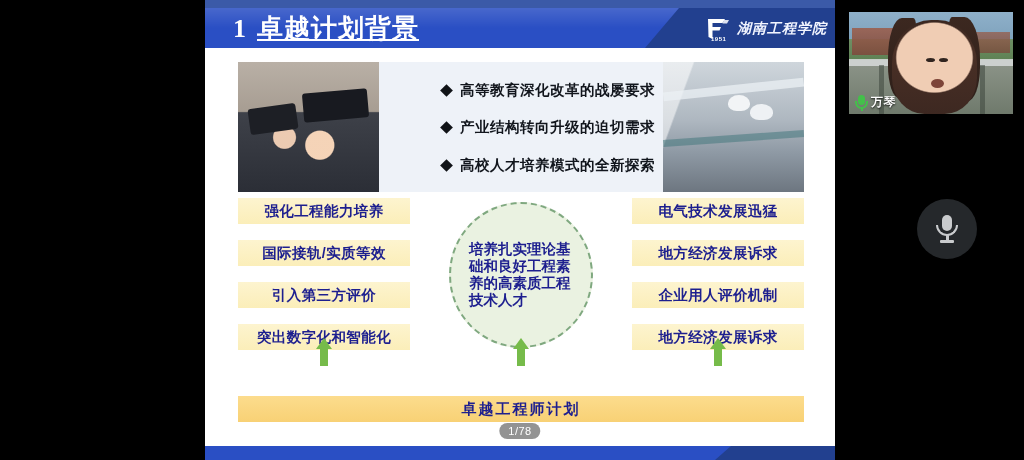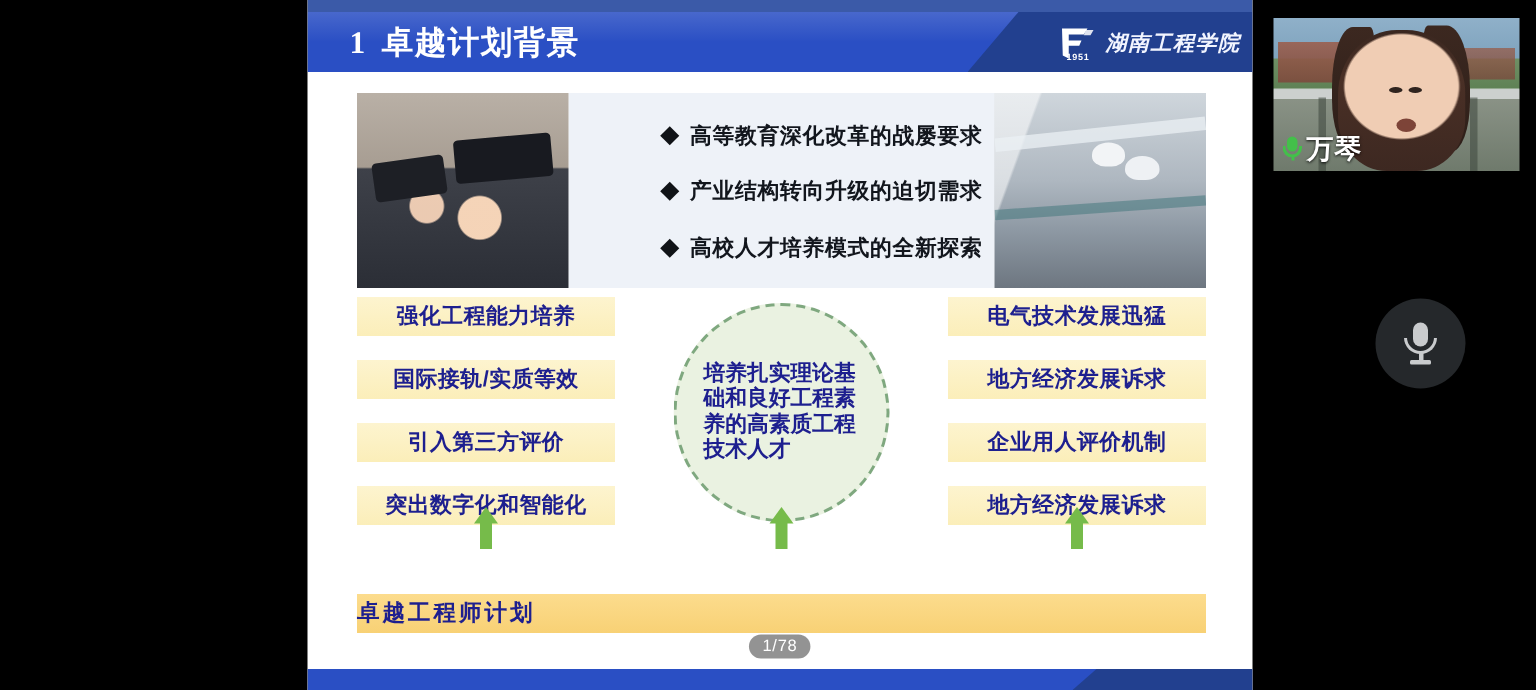--- a/index.html
+++ b/index.html
@@ -57,24 +57,25 @@
     width: 190px; height: 40px;
     background: #22408f;
     clip-path: polygon(34px 0, 190px 0, 190px 40px, 0px 40px);
   }
   .title-text {
     position: absolute;
     left: 28px; top: 0;
     height: 40px;
     line-height: 40px;
     color: #ffffff;
-    font-size: 21px;
+    font-size: 26px;
     font-weight: bold;
     letter-spacing: 1px;
     white-space: nowrap;
+    text-decoration: underline;
   }
   .title-num {
     display: inline-block;
     margin-right: 10px;
     font-family: "Liberation Serif", serif;
   }
 
   .logo {
     position: absolute;
     right: 8px; top: 8px;
@@ -286,21 +287,21 @@
 
   .banner {
     position: absolute;
     left: 33px; top: 396px;
     width: 566px; height: 26px;
     background: linear-gradient(180deg, #fcdc8d 0%, #f8d175 100%);
     color: #1d1f8f;
     font-size: 15px;
     font-weight: bold;
     letter-spacing: 2px;
-    text-align: left;
+    text-align: center;
     line-height: 26px;
   }
 
   .page-pill {
     position: absolute;
     left: 50%;
     transform: translateX(-50%);
     top: 423px;
     background: rgba(120,120,120,0.8);
     color: #ffffff;
@@ -437,21 +438,21 @@
     border-radius: 0 0 8px 8px;
   }
   .mic-dot-stem {
     position: absolute;
     left: 5.5px; top: 13px;
     width: 2px; height: 3px;
     background: #43c04a;
   }
   .name-text {
     color: #ffffff;
-    font-size: 18px;
+    font-size: 12px;
     font-weight: bold;
     text-shadow: 0 1px 2px rgba(0,0,0,0.9);
     letter-spacing: 0.5px;
   }
 
   
   #mic-button {
     position: absolute;
     left: 917px; top: 199px;
     width: 60px; height: 60px;

